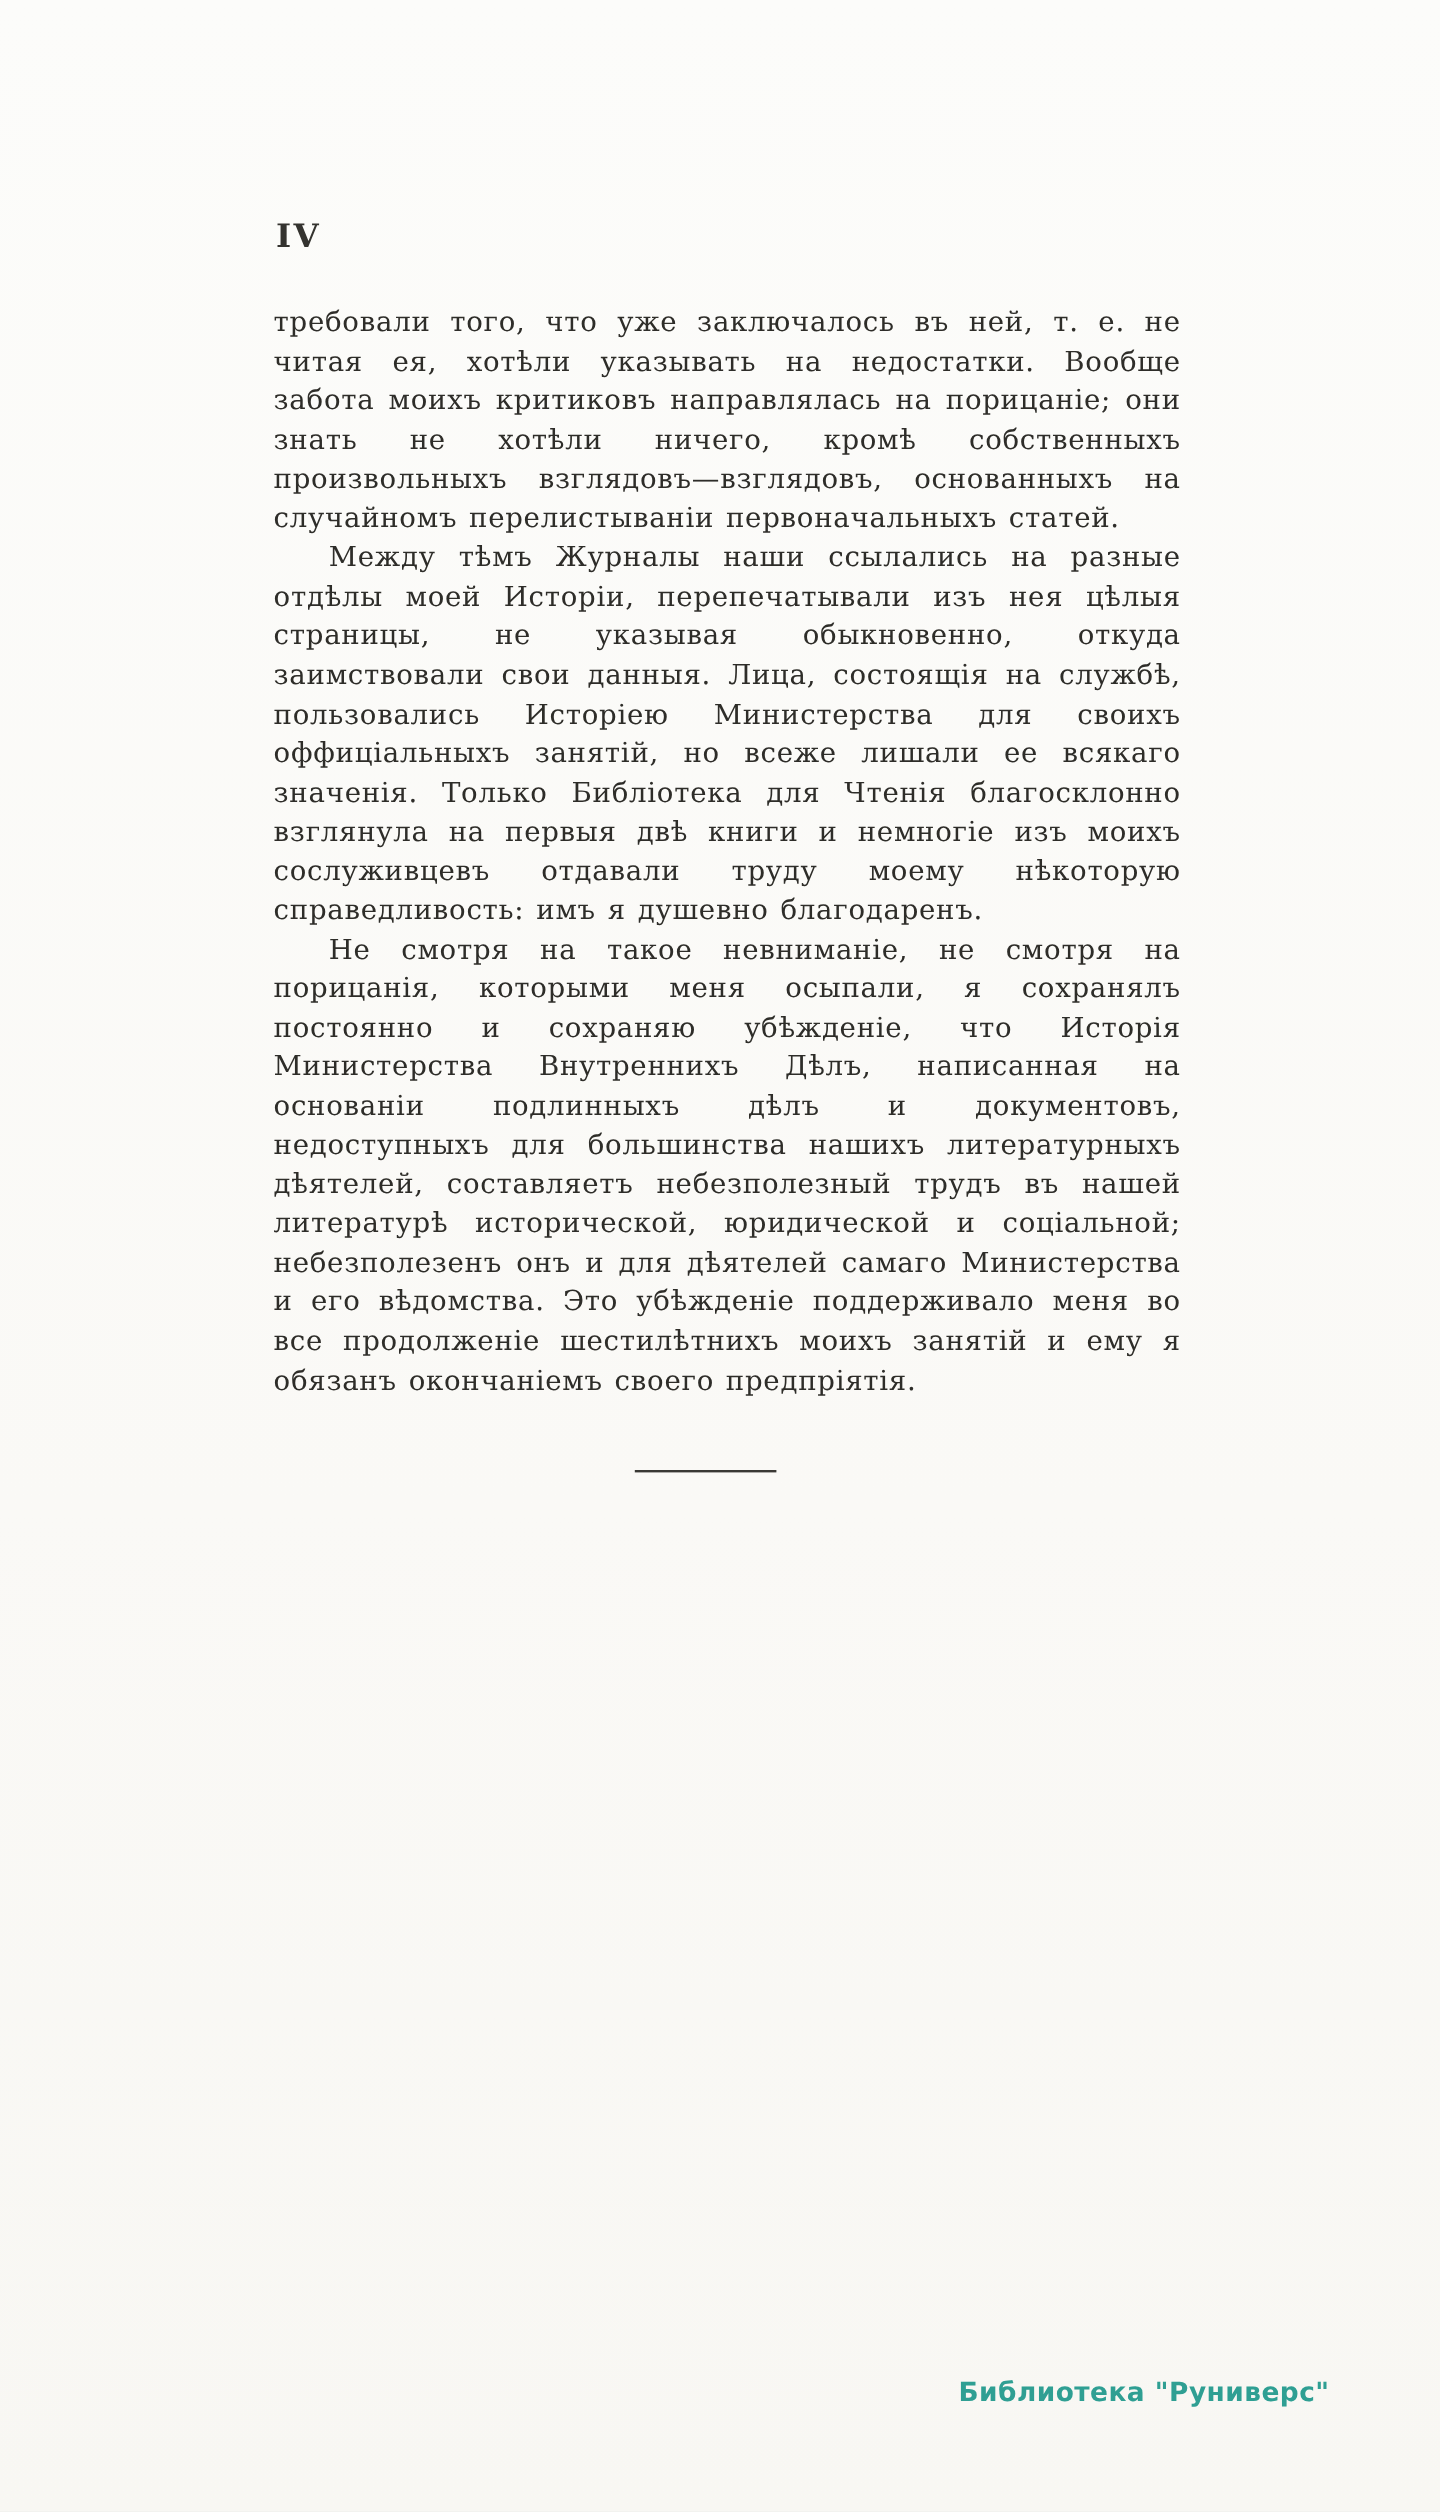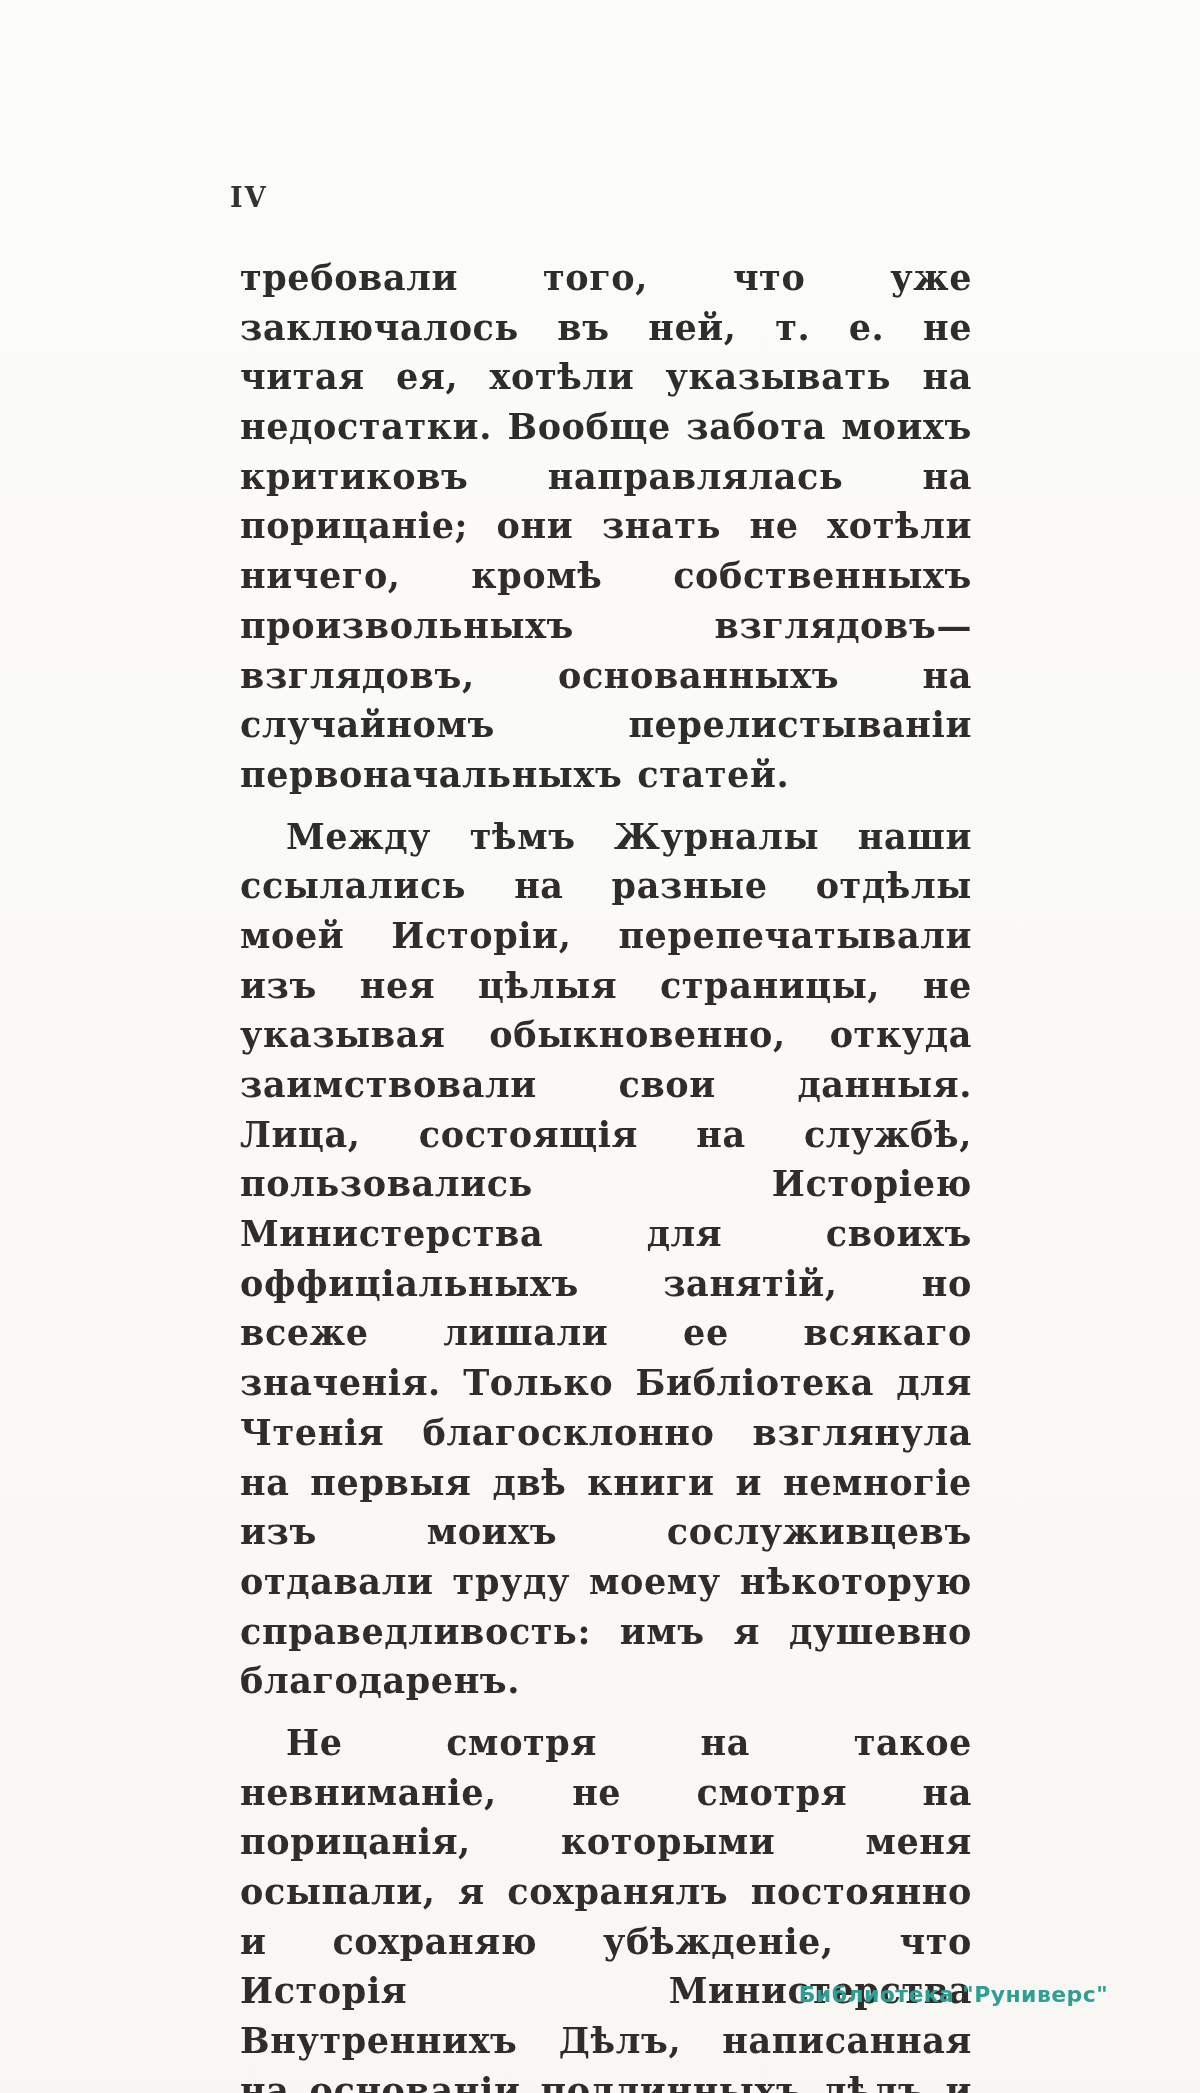--- a/index.html
+++ b/index.html
@@ -25,29 +25,28 @@
     width: 756px;
   }
   .page-number {
     font-size: 27px;
     font-weight: bold;
     letter-spacing: 2px;
     color: #34332f;
     margin: 0 0 40px 2px;
   }
   .body-para {
-    margin: 12px;
-    font-size: 35px;
+    margin: 0;
+    font-size: 23px;
     line-height: 1.42;
     text-align: justify;
     letter-spacing: 0.6px;
     word-spacing: 2px;
     color: #2e2d29;
     text-rendering: optimizeLegibility;
-    font-weight: bold;
   }
   .body-para.indented {
     text-indent: 46px;
   }
   .divider {
     margin: 58px auto 0 auto;
     width: 118px;
     height: 0;
     border-top: 2.5px solid #3a3935;
     transform: translateX(-18px);

